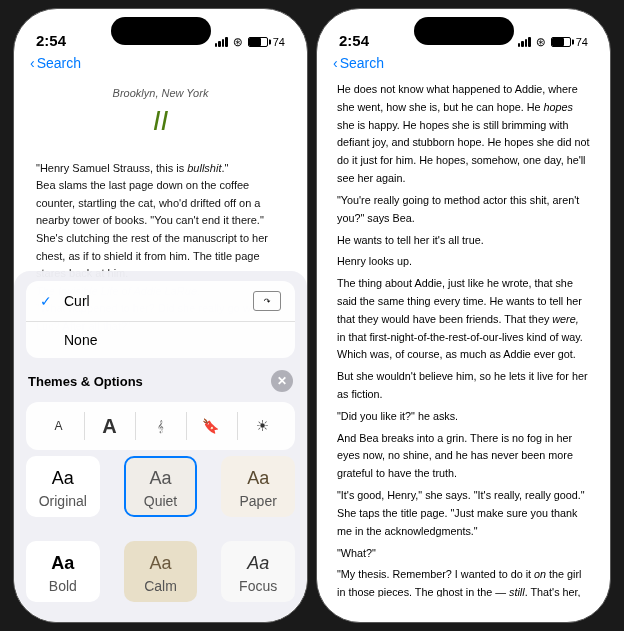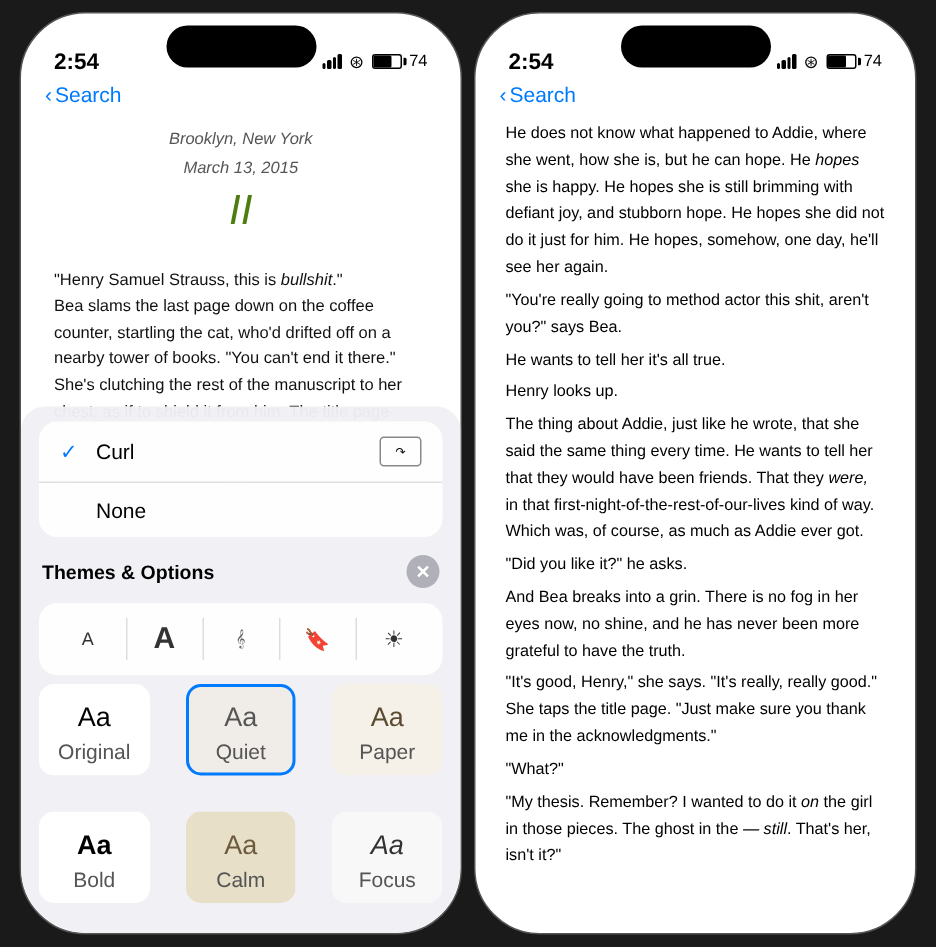--- a/index.html
+++ b/index.html
@@ -24,21 +24,21 @@
       background: #fff;
       border-radius: 44px;
       overflow: hidden;
       position: relative;
       border: 1px solid #555;
     }
     
     .status-bar {
       display: flex;
       justify-content: space-between;
-      align-items: center;
+      align-items: flex-end;
       padding: 24px 22px 4px;
       height: 44px;
       position: relative;
     }
     .status-time {
       font-size: 15px;
       font-weight: 600;
       color: #000;
     }
     .status-icons {
@@ -306,21 +306,20 @@
     <div class="nav-bar">
       <div class="back-btn">
         <span>‹</span>
         <span>Search</span>
       </div>
     </div>
 
     <div class="book-content" style="height:260px; overflow:hidden;">
       <div class="book-title-area">
         <div class="book-location">Brooklyn, New York</div>
-        <div class="book-location">March 13, 2015</div>
         <div class="book-chapter">II</div>
       </div>
       <div class="book-text">
         <p>"Henry Samuel Strauss, this is <em>bullshit</em>."</p>
         <p>  Bea slams the last page down on the coffee counter, startling the cat, who'd drifted off on a nearby tower of books. "You can't end it there." She's clutching the rest of the manuscript to her chest, as if to shield it from him. The title page stares back at him.</p>
         <p>  <em>The Invisible Life of Addie LaRue.</em></p>
         <p>  "What happened to her? Did she really go with Luc? After all that?"</p>
 
       </div>
     </div>
@@ -432,20 +431,21 @@
       </div>
     </div>
 
     <div style="padding: 4px 20px; flex:1; overflow:hidden; height:520px;">
       <div class="right-text-block" style="font-size:10.8px; line-height:1.65;">
         <p style="margin-bottom:4px;">He does not know what happened to Addie, where she went, how she is, but he can hope. He <em>hopes</em> she is happy. He hopes she is still brimming with defiant joy, and stubborn hope. He hopes she did not do it just for him. He hopes, somehow, one day, he'll see her again.</p>
         <p style="margin-bottom:4px;">"You're really going to method actor this shit, aren't you?" says Bea.</p>
         <p style="margin-bottom:4px;">He wants to tell her it's all true.</p>
         <p style="margin-bottom:4px;">Henry looks up.</p>
         <p style="margin-bottom:4px;">The thing about Addie, just like he wrote, that she said the same thing every time. He wants to tell her that they would have been friends. That they <em>were,</em> in that first-night-of-the-rest-of-our-lives kind of way. Which was, of course, as much as Addie ever got.</p>
+        <p style="margin-bottom:4px;">But she wouldn't believe him, so he lets it live for her as fiction.</p>
         <p style="margin-bottom:4px;">"Did you like it?" he asks.</p>
         <p style="margin-bottom:4px;">And Bea breaks into a grin. There is no fog in her eyes now, no shine, and he has never been more grateful to have the truth.</p>
         <p style="margin-bottom:4px;">"It's good, Henry," she says. "It's really, really good." She taps the title page. "Just make sure you thank me in the acknowledgments."</p>
         <p style="margin-bottom:4px;">"What?"</p>
         <p style="margin-bottom:4px;">"My thesis. Remember? I wanted to do it <em>on</em> the girl in those pieces. The ghost in the <em>— still</em>. That's her, isn't it?"</p>
 
       </div>
 
     </div>
   </div>

